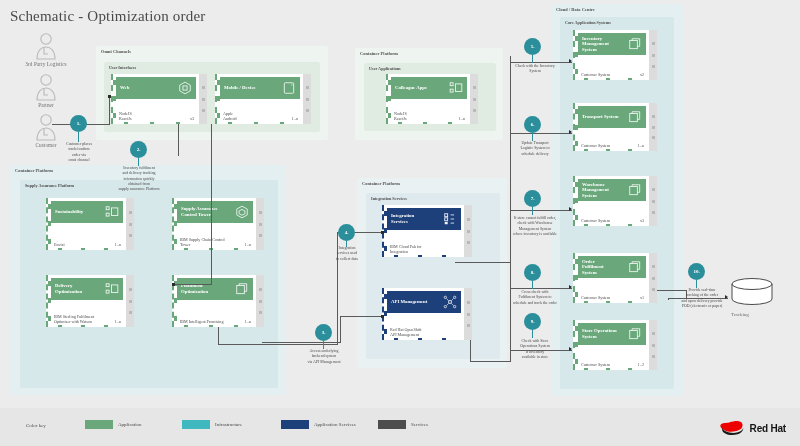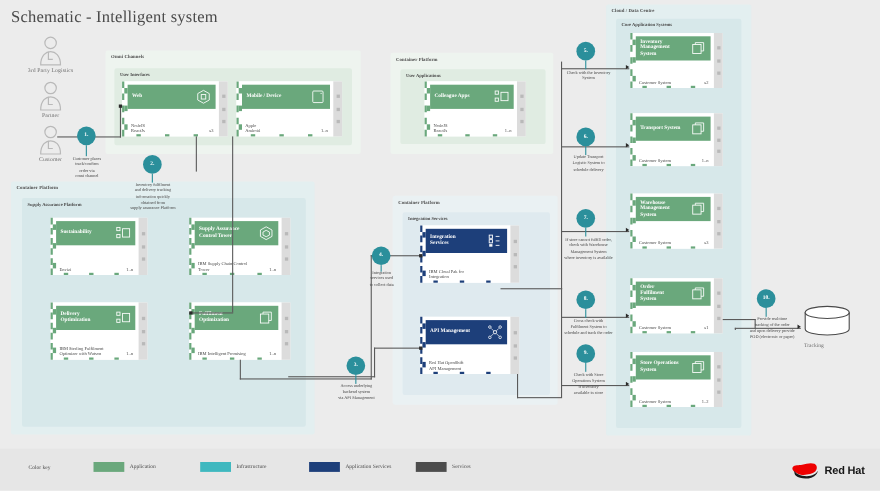--- a/index.html
+++ b/index.html
@@ -114,21 +114,21 @@
   .key-sw { width:28px; height:9px; display:block; }
   .key-lb { font-size:5px; color:#4a4a4a; }
   .rh { position:absolute; right:14px; top:10px; display:flex; align-items:center; gap:4px;text-align:center; }
   .rh-name { font-size:10px; font-weight:bold; color:#151515; letter-spacing:-.2px; font-family:"Liberation Sans", sans-serif; }
 </style>
 </head>
 <body>
 
 <div class="page">
 
-  <div id="page-title">Schematic - Intelligent system</div>
+  <div id="page-title">Schematic - Optimization order</div>
 
   <div class="actor" style="left:18px; top:32px;">
     <svg width="26" height="28" viewBox="0 0 26 28">
       <circle cx="13" cy="7" r="5.2" fill="none" stroke="#b9b9b9" stroke-width="1.1"></circle>
       <path d="M4 27 C4 18 9 15 13 15 C17 15 22 18 22 27 Z" fill="none" stroke="#b9b9b9" stroke-width="1.1"></path>
       <path d="M11 15 L11 22 L15 22" fill="none" stroke="#b9b9b9" stroke-width="1.1"></path>
     </svg>
     <div class="actor-label">3rd Party Logistics</div>
   </div>
 

